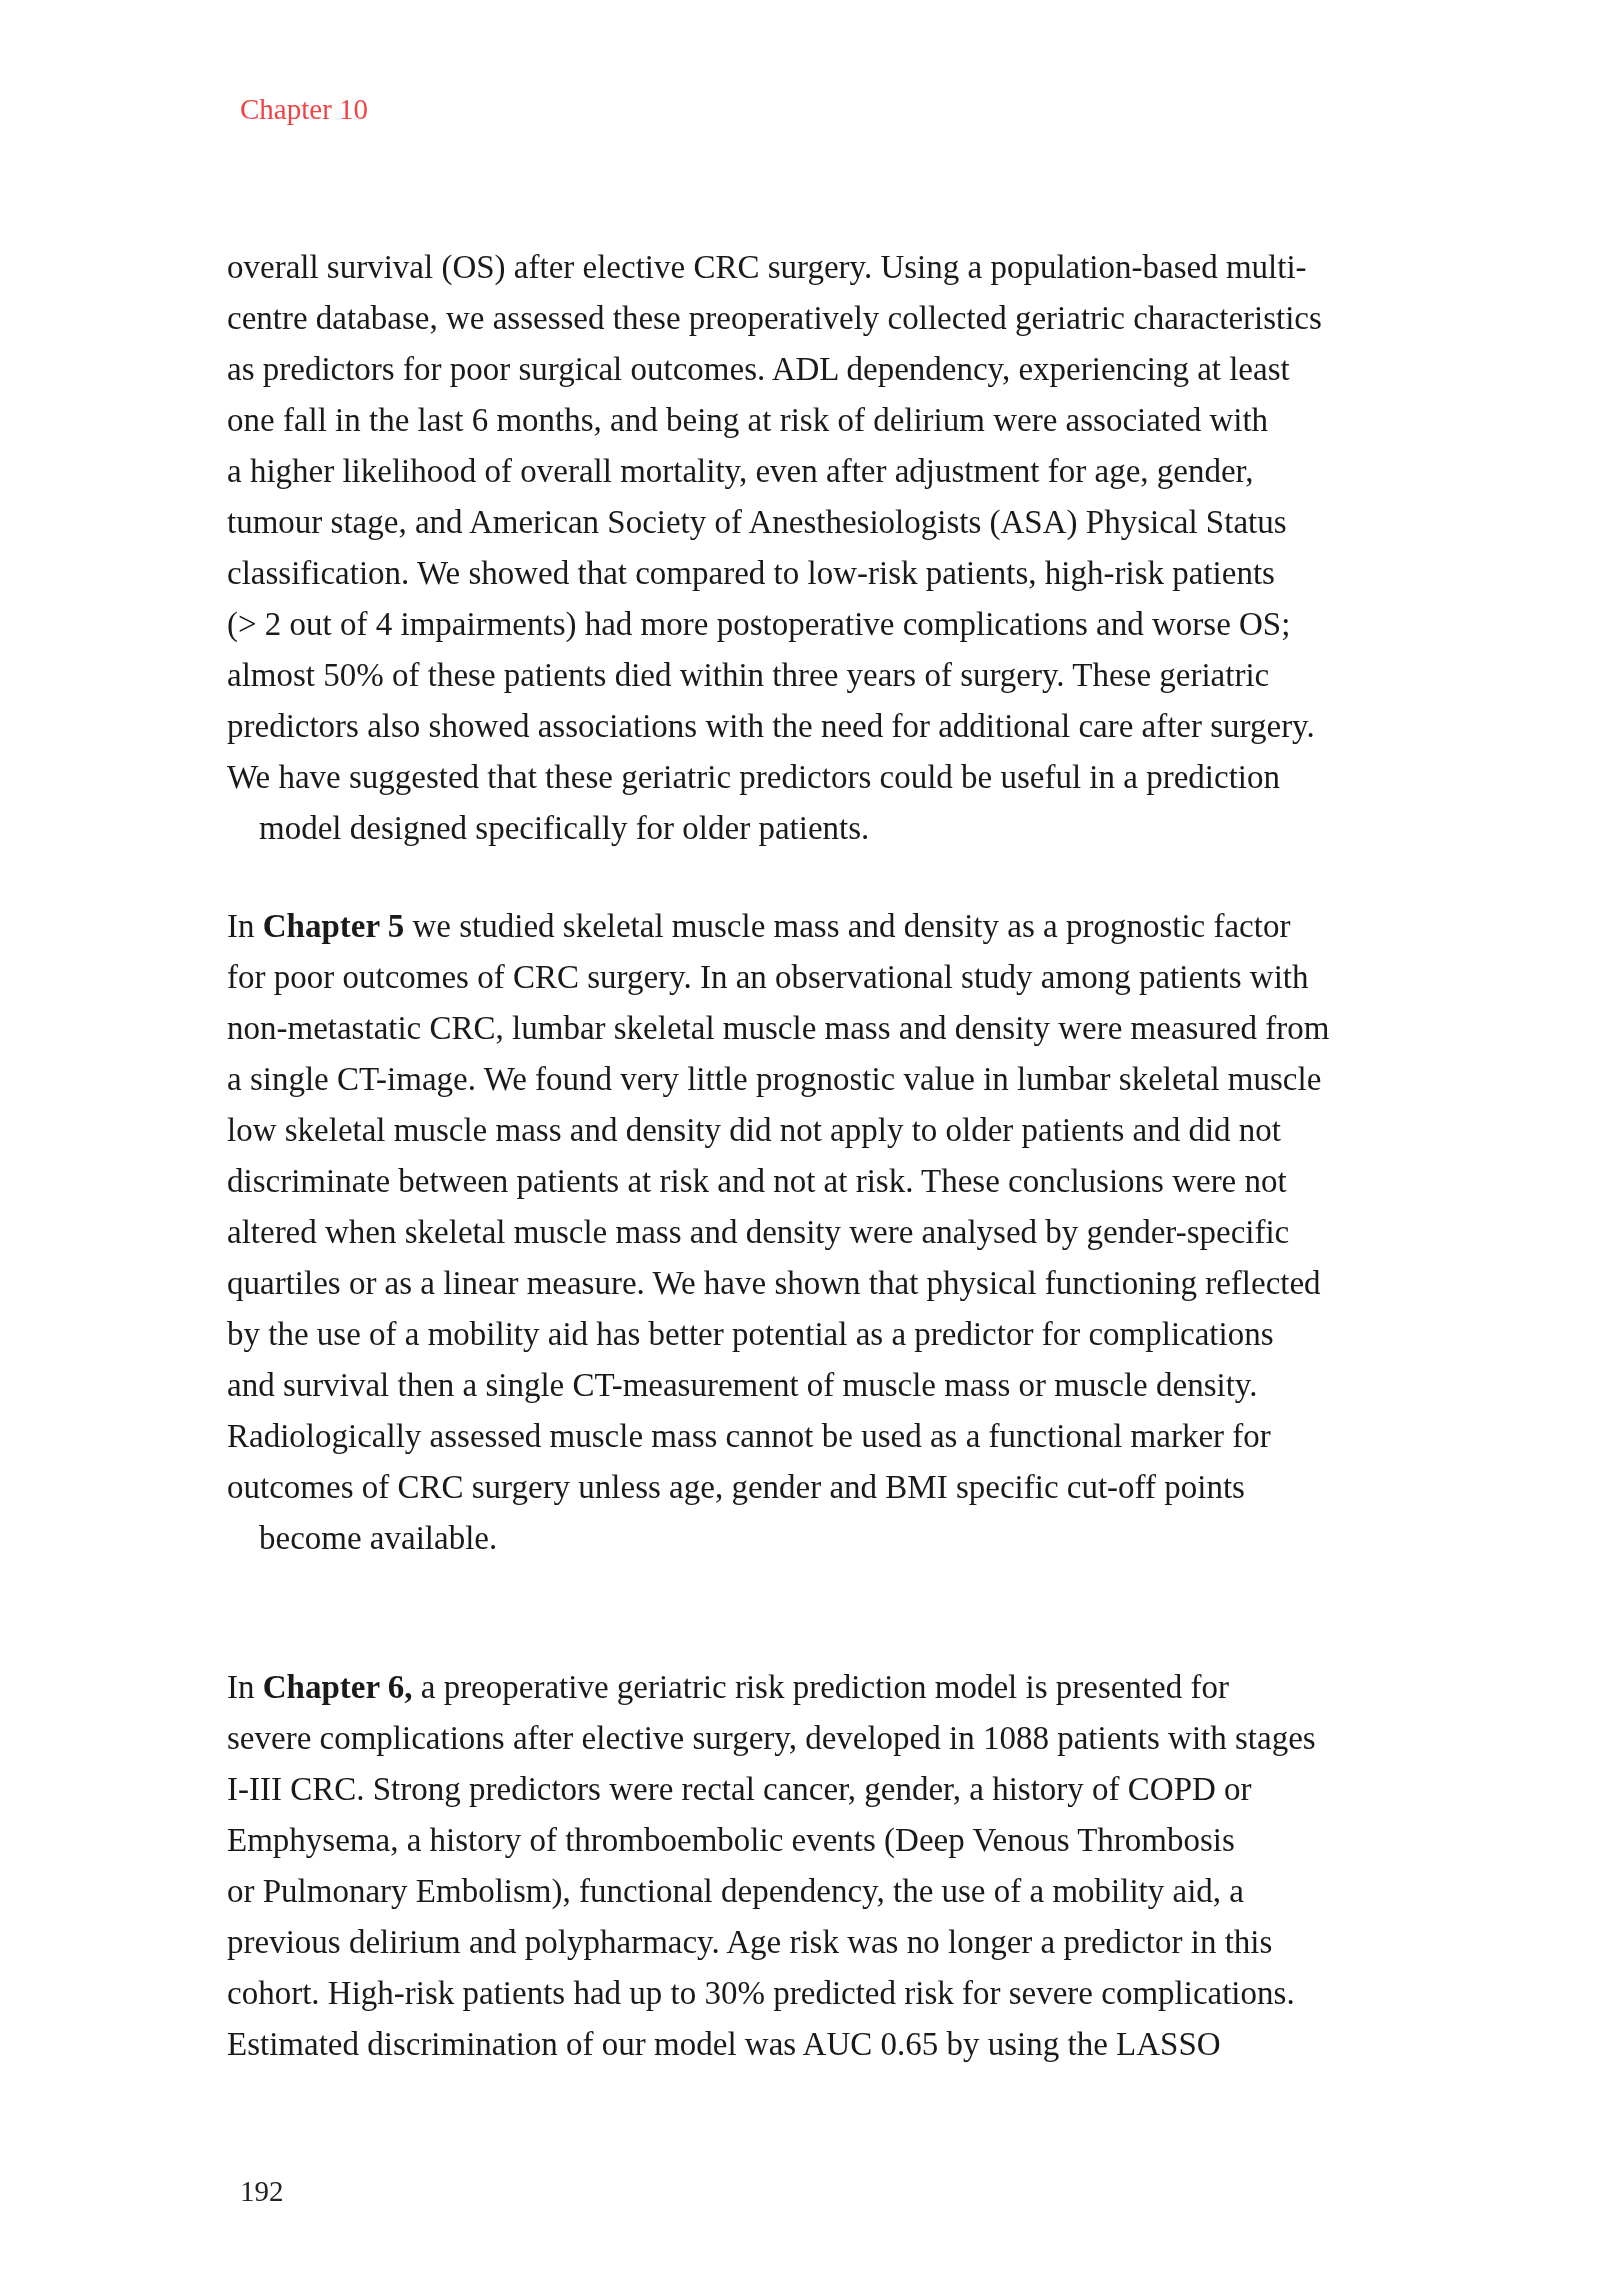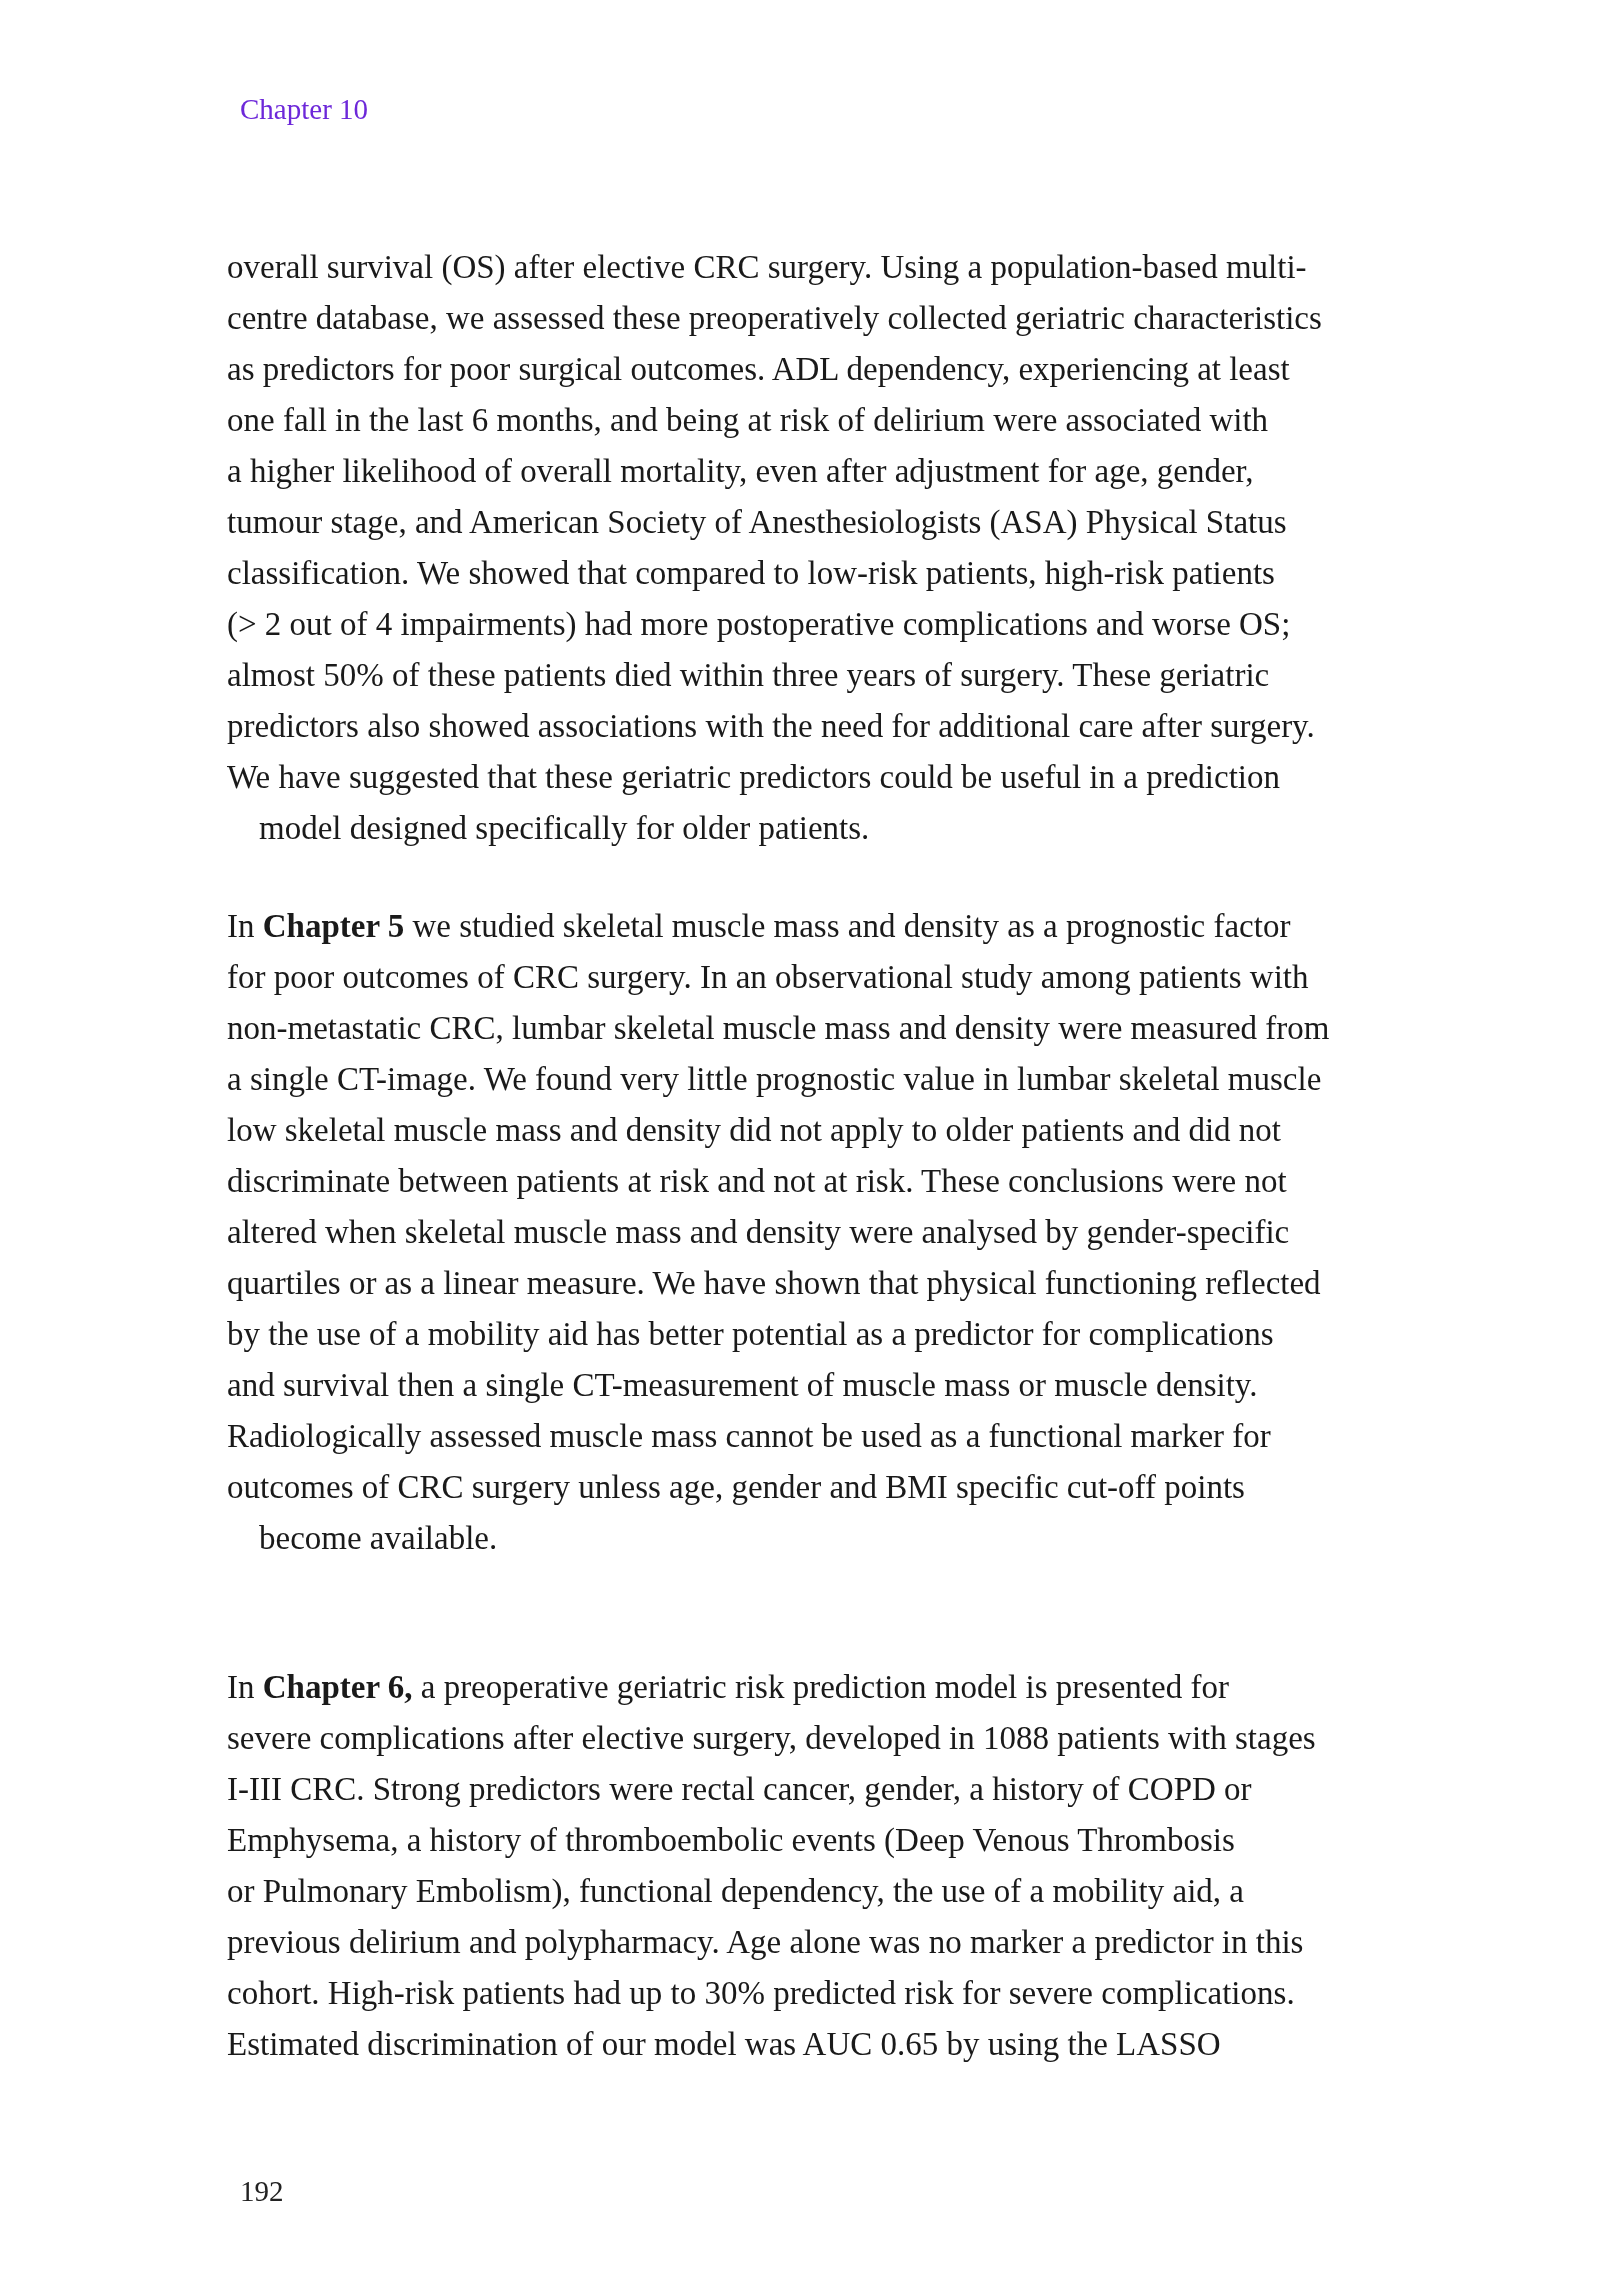--- a/index.html
+++ b/index.html
@@ -1,18 +1,18 @@
 <!DOCTYPE html>
 <html style="font-size:12px"><head>
 <meta charset="utf-8">
 <style>
   html, body { margin: 0; padding: 0; background: #ffffff; }
   body { width: 1618px; height: 2284px; position: relative; overflow: hidden;
          font-family: "Liberation Serif", "DejaVu Serif", serif; color: #1a1a1a; }
-  .running-head { position: absolute; left: 240px; top: 93px; font-size: 29px; color: #6d28d9; }
+  .running-head { position: absolute; left: 240px; top: 93px; font-size: 29px; color: #ef4444; }
   .folio { position: absolute; left: 240px; top: 2161px; font-size: 29px; color: #222; margin-top: 14px; }
   .para { position: absolute; left: 227px; width: 1153px; }
   .line { display: block; height: 51px; line-height: 51px; font-size: 33px;
           text-align: justify; text-align-last: justify; white-space: nowrap; }
   .line.last { text-align-last: left; margin-left: 32px; }
   .line::after { content: ""; display: inline-block; width: 100%; height: 0; }
   .line.last::after { display: none; }
   b { font-weight: bold; }
 </style>
 </head>
@@ -51,20 +51,20 @@
     <span class="line">outcomes of CRC surgery  unless age, gender and BMI specific cut-off points</span>
     <span class="line last">become available.</span>
   </div>
 
   <div class="para" style="top:1662px;">
     <span class="line"><span style="white-space: pre;">In </span><b>Chapter 6,</b><span style="white-space: pre;"> a preoperative geriatric risk prediction model is presented for</span></span>
     <span class="line">severe complications after elective surgery, developed in 1088 patients with stages</span>
     <span class="line">I-III CRC. Strong predictors were rectal cancer, gender, a history of COPD or</span>
     <span class="line">Emphysema, a history of thromboembolic events (Deep Venous Thrombosis</span>
     <span class="line">or Pulmonary Embolism), functional dependency, the use of a mobility aid, a</span>
-    <span class="line">previous delirium and polypharmacy. Age alone was no marker a predictor in this</span>
+    <span class="line">previous delirium and polypharmacy. Age risk was no longer a predictor in this</span>
     <span class="line">cohort. High-risk patients had up to 30% predicted risk for severe complications.</span>
     <span class="line">Estimated discrimination of our model was AUC 0.65 by using the LASSO</span>
   </div>
 
   <div class="folio">192</div>
 </div>
 
 
 </body></html>

